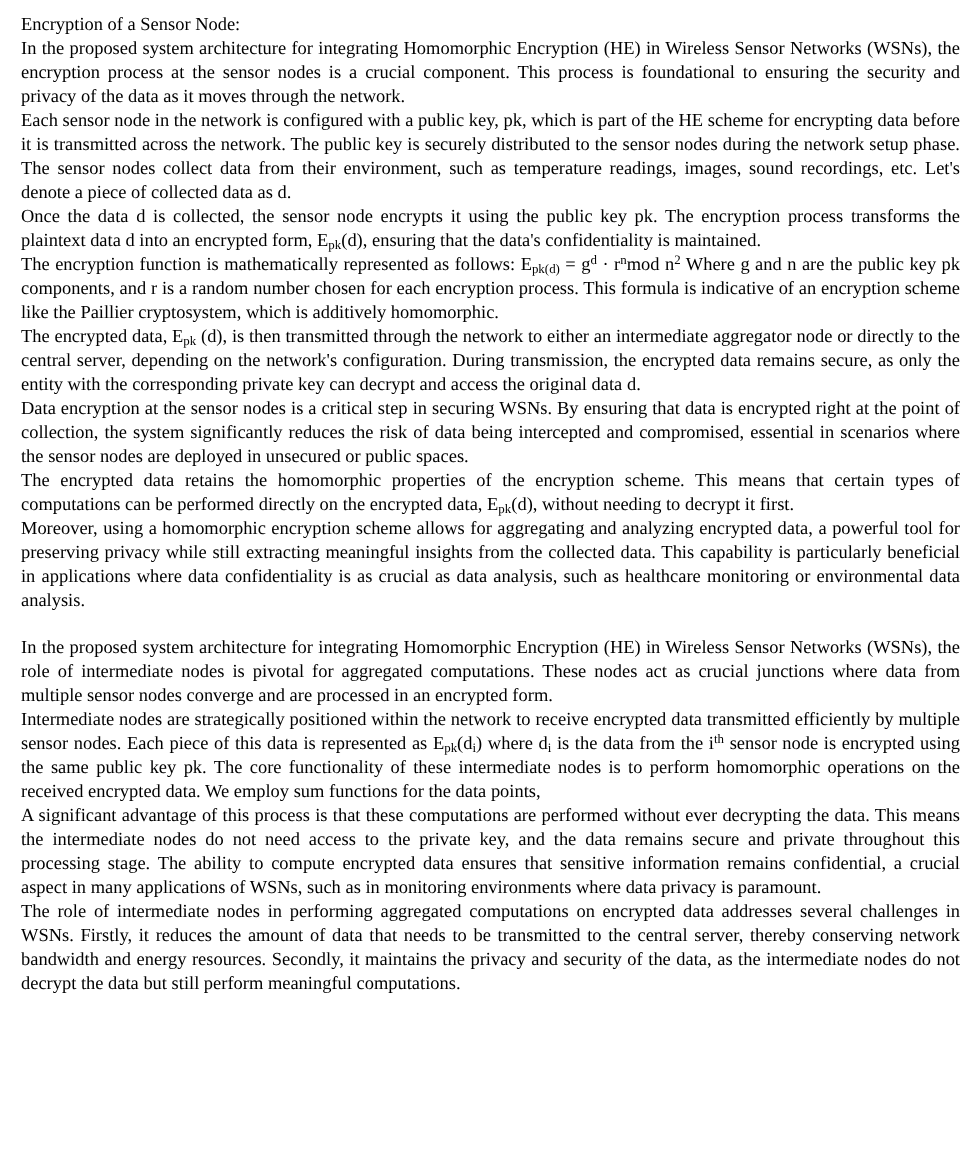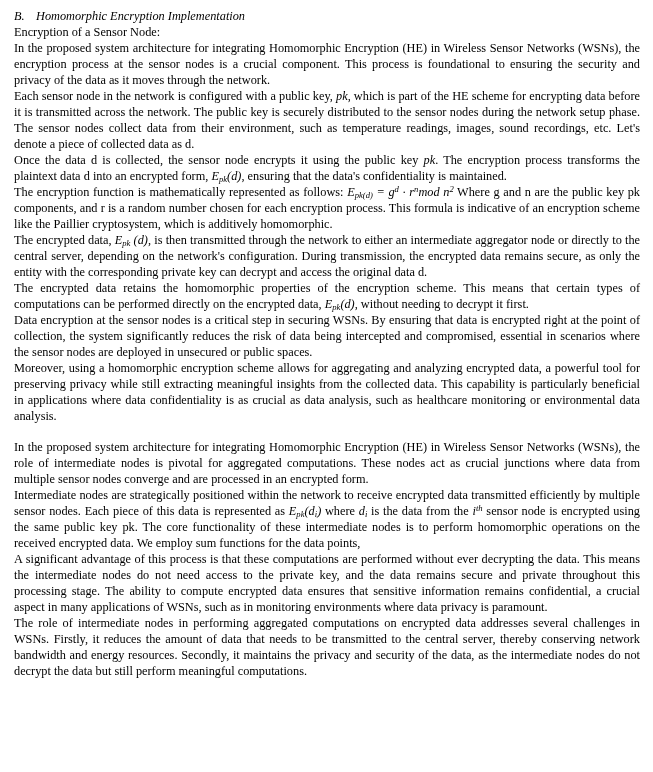--- a/index.html
+++ b/index.html
@@ -37,44 +37,42 @@
     text-align: left;
   }
   .section-gap {
     margin-top: 15px;
   }
   .formula-line {
     margin-top: 16px;
     text-align: center;
   }
   .math {
-    font-style: italic;
   }
   sub, sup {
     font-size: 0.7em;
     line-height: 0;
   }
   sub { vertical-align: -0.25em; }
   sup { vertical-align: 0.45em; }
 </style>
 </head>
 <body>
 
 <div class="page">
 
   <div>
-    <p class="sec-heading"><span class="sec-label">B.</span><span>Homomorphic Encryption Implementation</span></p>
     <p class="subheading">Encryption of a Sensor Node:</p>
     <p>In the proposed system architecture for integrating Homomorphic Encryption (HE) in Wireless Sensor Networks (WSNs), the encryption process at the sensor nodes is a crucial component. This process is foundational to ensuring the security and privacy of the data as it moves through the network.</p>
     <p>Each sensor node in the network is configured with a public key, <span class="math">pk</span>, which is part of the HE scheme for encrypting data before it is transmitted across the network. The public key is securely distributed to the sensor nodes during the network setup phase. The sensor nodes collect data from their environment, such as temperature readings, images, sound recordings, etc. Let's denote a piece of collected data as d.</p>
     <p>Once the data d is collected, the sensor node encrypts it using the public key <span class="math">pk</span>. The encryption process transforms the plaintext data d into an encrypted form, <span class="math">E<sub>pk</sub>(d)</span>, ensuring that the data's confidentiality is maintained.</p>
     <p>The encryption function is mathematically represented as follows: <span class="math">E<sub>pk(d)</sub> = g<sup>d</sup> · r<sup>n</sup>mod n<sup>2</sup></span> Where g and n are the public key pk components, and r is a random number chosen for each encryption process. This formula is indicative of an encryption scheme like the Paillier cryptosystem, which is additively homomorphic.</p>
     <p>The encrypted data, <span class="math">E<sub>pk</sub> (d)</span>, is then transmitted through the network to either an intermediate aggregator node or directly to the central server, depending on the network's configuration. During transmission, the encrypted data remains secure, as only the entity with the corresponding private key can decrypt and access the original data d.</p>
+    <p>Data encryption at the sensor nodes is a critical step in securing WSNs. By ensuring that data is encrypted right at the point of collection, the system significantly reduces the risk of data being intercepted and compromised, essential in scenarios where the sensor nodes are deployed in unsecured or public spaces.</p>
     <p>The encrypted data retains the homomorphic properties of the encryption scheme. This means that certain types of computations can be performed directly on the encrypted data, <span class="math">E<sub>pk</sub>(d)</span>, without needing to decrypt it first.</p>
-    <p>Data encryption at the sensor nodes is a critical step in securing WSNs. By ensuring that data is encrypted right at the point of collection, the system significantly reduces the risk of data being intercepted and compromised, essential in scenarios where the sensor nodes are deployed in unsecured or public spaces.</p>
     <p>Moreover, using a homomorphic encryption scheme allows for aggregating and analyzing encrypted data, a powerful tool for preserving privacy while still extracting meaningful insights from the collected data. This capability is particularly beneficial in applications where data confidentiality is as crucial as data analysis, such as healthcare monitoring or environmental data analysis.</p>
   </div>
 
   <div class="section-gap">
     <p>In the proposed system architecture for integrating Homomorphic Encryption (HE) in Wireless Sensor Networks (WSNs), the role of intermediate nodes is pivotal for aggregated computations. These nodes act as crucial junctions where data from multiple sensor nodes converge and are processed in an encrypted form.</p>
     <p>Intermediate nodes are strategically positioned within the network to receive encrypted data transmitted efficiently by multiple sensor nodes. Each piece of this data is represented as <span class="math">E<sub>pk</sub>(d<sub>i</sub>)</span> where <span class="math">d<sub>i</sub></span> is the data from the <span class="math">i<sup>th</sup></span> sensor node is encrypted using the same public key pk. The core functionality of these intermediate nodes is to perform homomorphic operations on the received encrypted data. We employ sum functions for the data points,</p>
     <p>A significant advantage of this process is that these computations are performed without ever decrypting the data. This means the intermediate nodes do not need access to the private key, and the data remains secure and private throughout this processing stage. The ability to compute encrypted data ensures that sensitive information remains confidential, a crucial aspect in many applications of WSNs, such as in monitoring environments where data privacy is paramount.</p>
     <p>The role of intermediate nodes in performing aggregated computations on encrypted data addresses several challenges in WSNs. Firstly, it reduces the amount of data that needs to be transmitted to the central server, thereby conserving network bandwidth and energy resources. Secondly, it maintains the privacy and security of the data, as the intermediate nodes do not decrypt the data but still perform meaningful computations.</p>
   </div>
 

